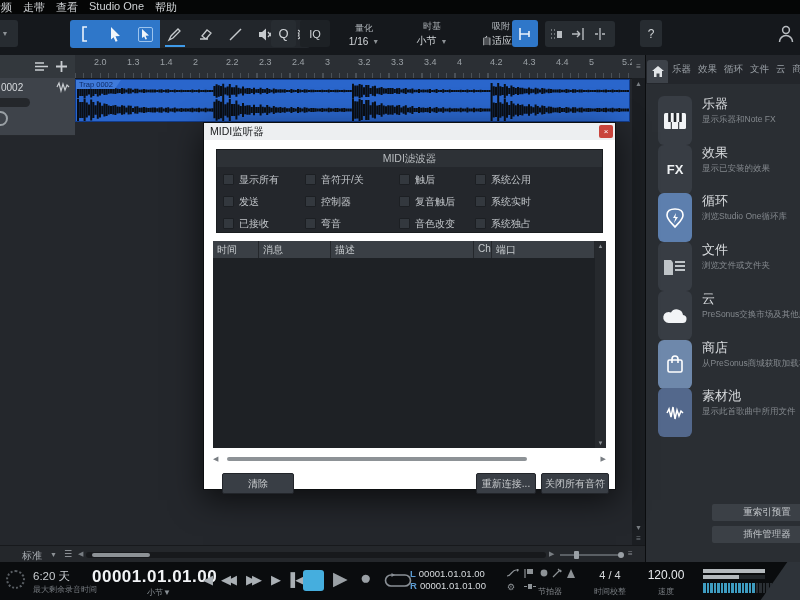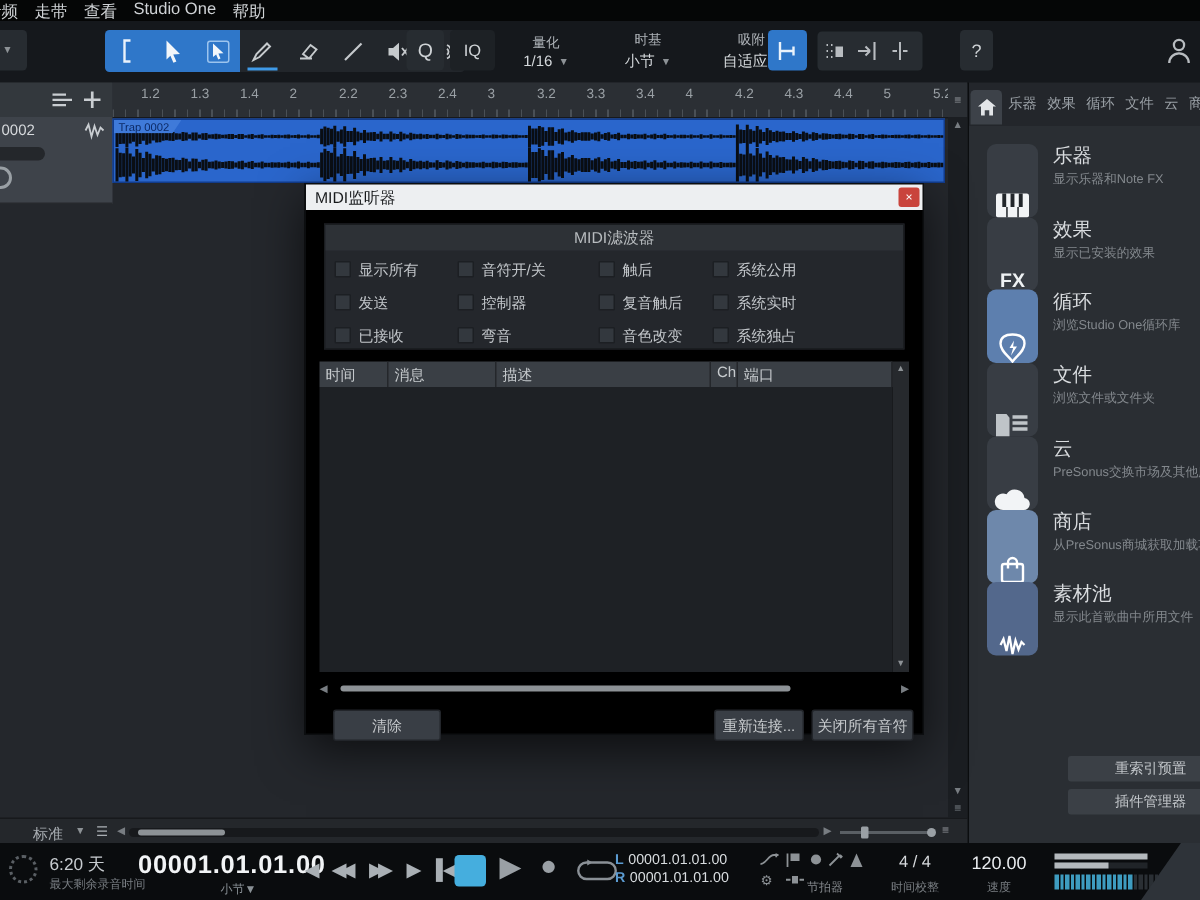--- a/index.html
+++ b/index.html
@@ -58,27 +58,27 @@
   #zoom-slider{position:absolute;left:560px;top:8px;width:62px;height:2px;background:#5a5f64;}
   #zoom-thumb{position:absolute;left:14px;top:-3px;width:5px;height:8px;background:#9aa0a5;border-radius:1px;}
   #zoom-dot{position:absolute;right:-2px;top:-2px;width:6px;height:6px;border-radius:50%;background:#9aa0a5;}
   #zoom-presets{position:absolute;left:628px;top:3px;font-size:8px;color:#8d9296;}
   
   #browser{left:645px;top:55px;width:155px;height:507px;background:#2a2e33;border-left:1px solid #0b0d0f;overflow:hidden;}
   #browser-tabs{position:absolute;left:0;top:0;width:155px;height:29px;background:#23262b;display:flex;align-items:center;overflow:hidden;}
   #home-tab{width:24px;height:23px;margin:3px 4px 0 1px;background:#3d4249;border-radius:3px 3px 0 0;display:flex;align-items:center;justify-content:center;}
   .browser-tab{font-size:9.5px;color:#9aa0a6;margin-right:7px;white-space:nowrap;}
   .b-item{position:absolute;left:0;width:155px;height:48px;}
-  .b-ic{position:absolute;left:12px;top:4px;width:34px;height:49px;border-radius:6px;display:flex;align-items:flex-end;justify-content:center;}
+  .b-ic{position:absolute;left:12px;top:4px;width:34px;height:49px;border-radius:6px;display:flex;align-items:center;justify-content:center;}
   .b-title{position:absolute;left:56px;top:3px;font-size:13px;color:#d8dbde;}
   .b-sub{position:absolute;left:56px;top:22px;font-size:8.5px;color:#83888d;white-space:nowrap;}
   .b-btn{position:absolute;left:66px;width:110px;height:17px;background:#3b4046;border-radius:2px;
          font-size:9.5px;color:#c2c6ca;display:flex;align-items:center;justify-content:center;}
   
-  #dialog{left:203px;top:122px;width:411px;height:366px;background:#000000;border:1px solid #0c0e10;
+  #dialog{left:203px;top:122px;width:411px;height:366px;background:#ffffff;border:1px solid #0c0e10;
           box-shadow:0 10px 30px rgba(0,0,0,.65);z-index:50;}
   #dlg-titlebar{position:absolute;left:0;top:0;width:411px;height:17px;background:#edeff1;}
   #dlg-title{position:absolute;left:6px;top:2px;font-size:10.5px;color:#17191b;}
   #dlg-close{position:absolute;right:2px;top:2px;width:14px;height:13px;background:#c9443c;border-radius:2px;
              color:#fff;font-size:8px;display:flex;align-items:center;justify-content:center;}
   #filter-panel{position:absolute;left:12px;top:26px;width:387px;height:84px;background:#24272c;border:1px solid #1a1d20;box-sizing:border-box;}
   #filter-title{position:absolute;left:0;top:0;width:100%;height:17px;background:#2d3136;font-size:10.5px;color:#b8bcbf;
                 display:flex;align-items:center;justify-content:center;}
   .cb{position:absolute;width:11px;height:11px;background:#33383e;border:1px solid #1c1f23;box-sizing:border-box;border-radius:1px;}
   .cb-label{position:absolute;font-size:10px;color:#c2c6ca;white-space:nowrap;}
@@ -261,21 +261,21 @@
     <div id="tracklist-hdr">
       <svg width="13" height="9" viewBox="0 0 13 9">
           <path d="M0,1 h9 M0,4.5 h13 M0,8 h9" stroke="#c9cdd1" stroke-width="1.5"></path>
         </svg>
       <svg width="11" height="11" viewBox="0 0 11 11">
           <path d="M5.5,0 v11 M0,5.5 h11" stroke="#c9cdd1" stroke-width="1.8"></path>
         </svg>
     </div>
     <div id="ruler">
         <div class="minor"></div>
-        <span class="tick-label" style="left: 19px;">1.2</span>
+        <span class="tick-label" style="left: 19px;">2.0</span>
         <span class="tick-label" style="left: 52px;">1.3</span>
         <span class="tick-label" style="left: 85px;">1.4</span>
         <span class="tick-label" style="left: 118px;">2</span>
         <span class="tick-label" style="left: 151px;">2.2</span>
         <span class="tick-label" style="left: 184px;">2.3</span>
         <span class="tick-label" style="left: 217px;">2.4</span>
         <span class="tick-label" style="left: 250px;">3</span>
         <span class="tick-label" style="left: 283px;">3.2</span>
         <span class="tick-label" style="left: 316px;">3.3</span>
         <span class="tick-label" style="left: 349px;">3.4</span>

